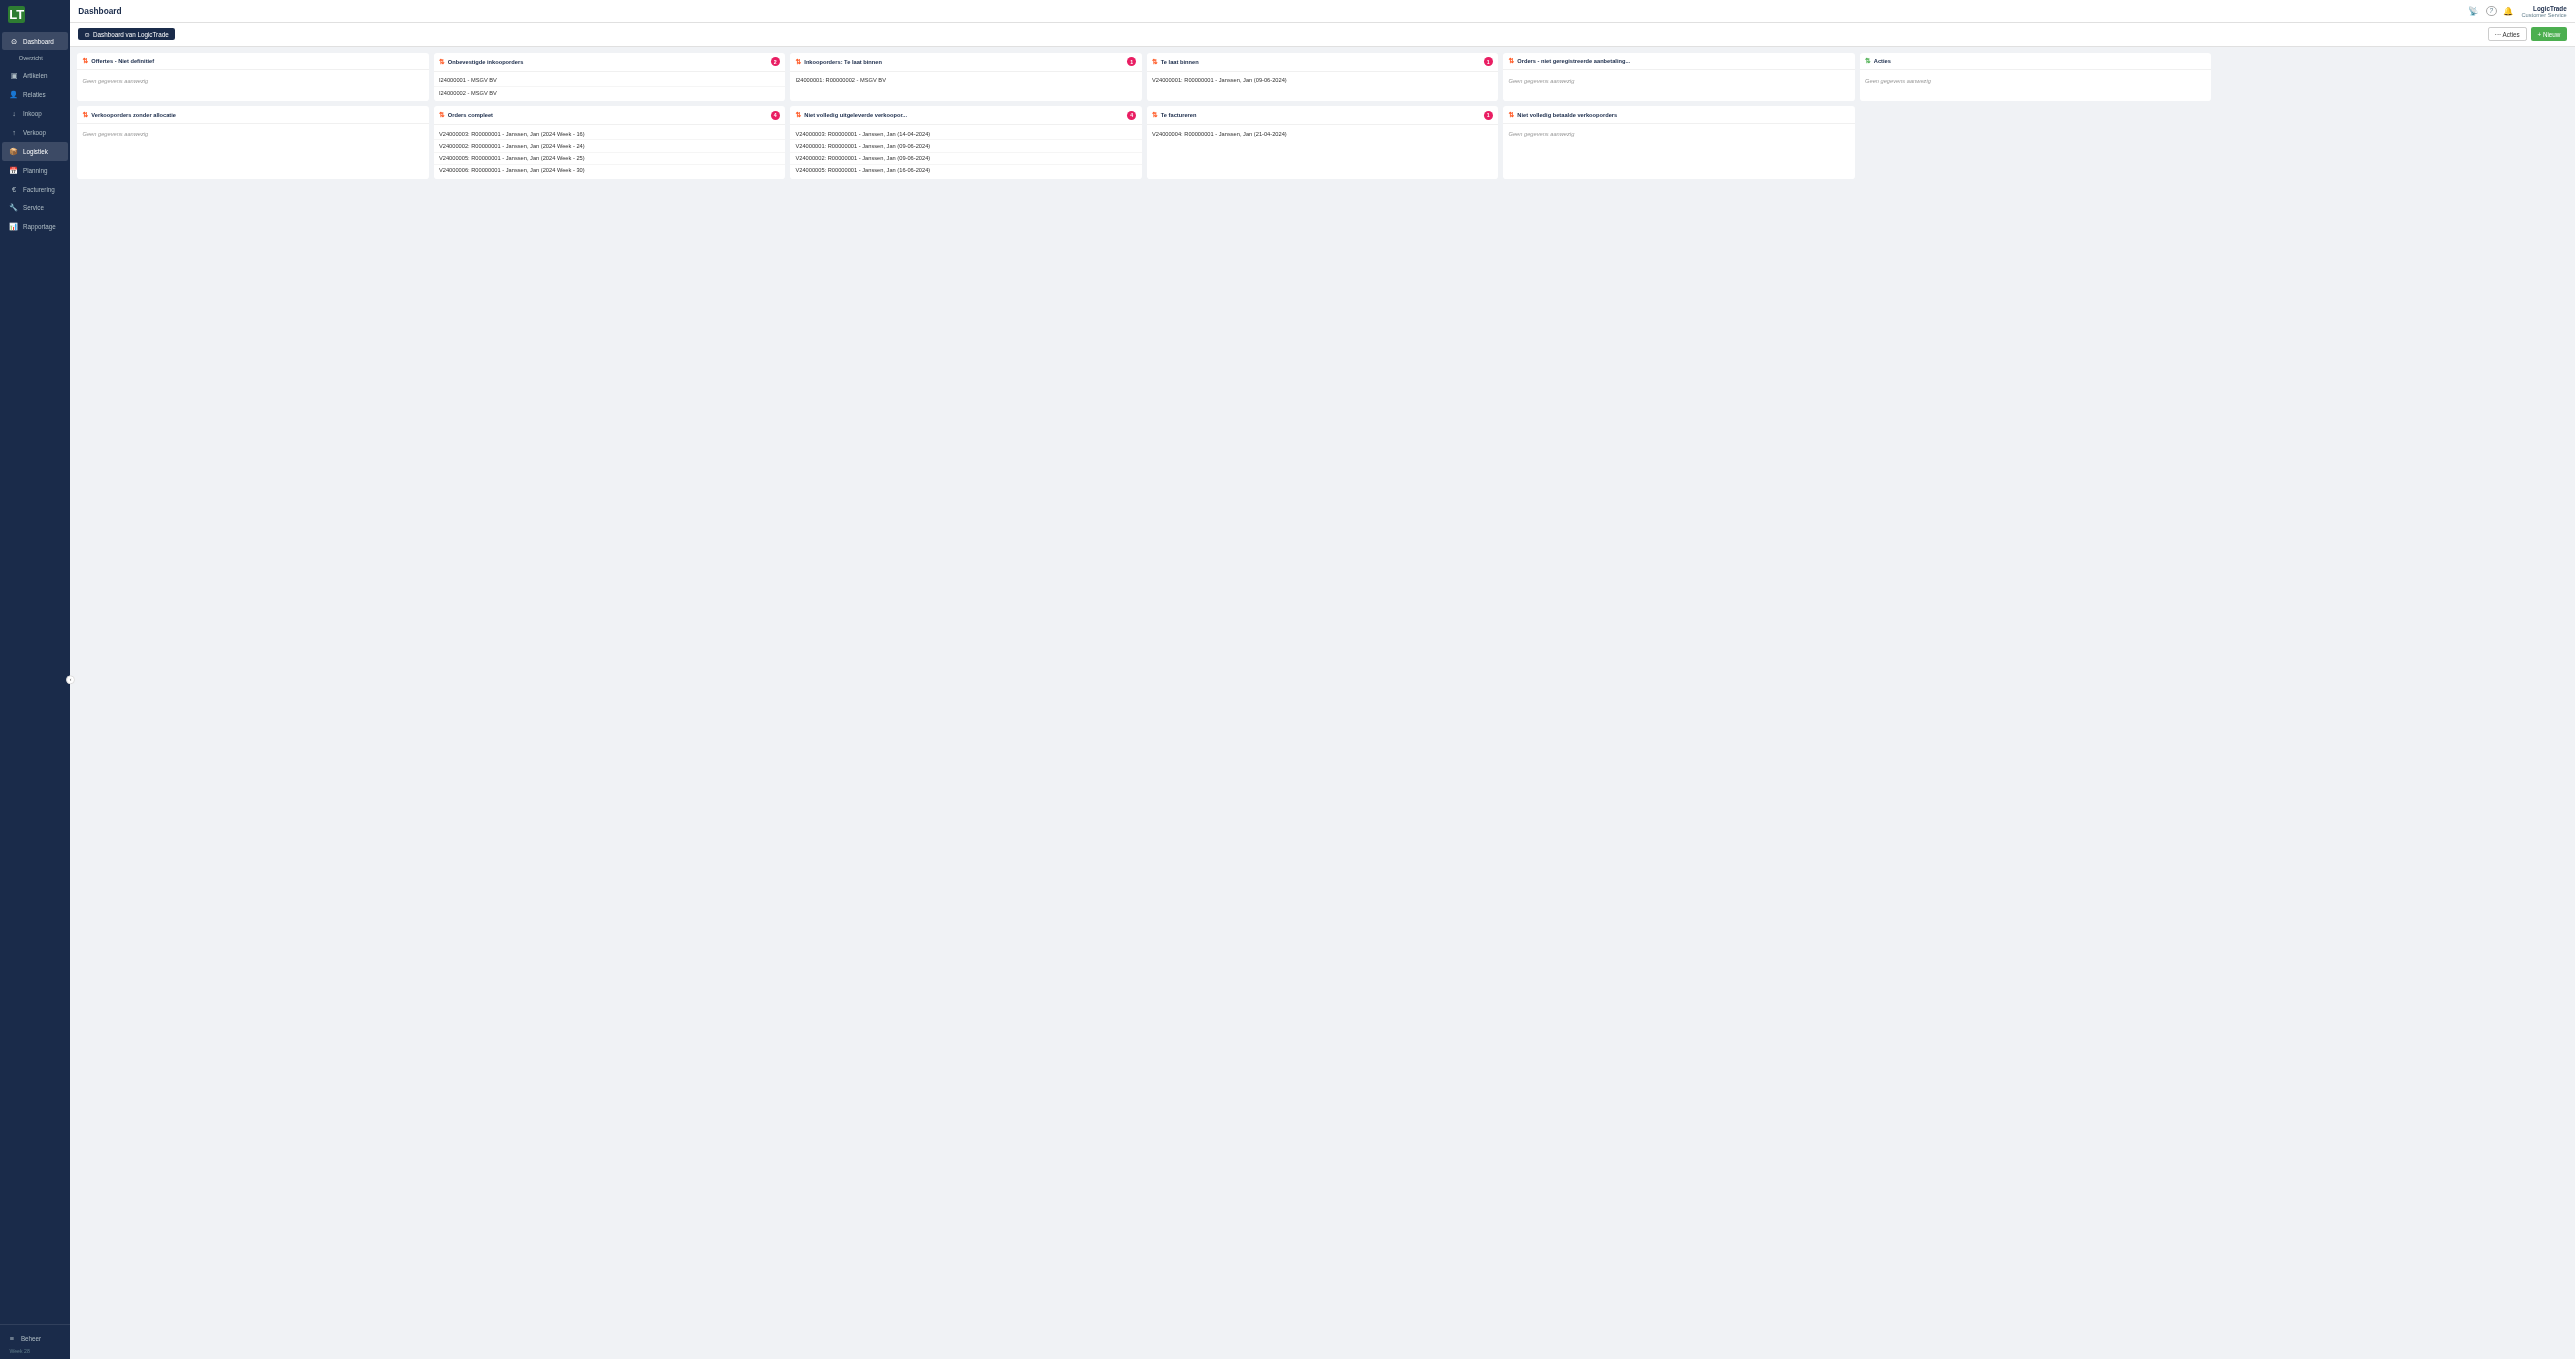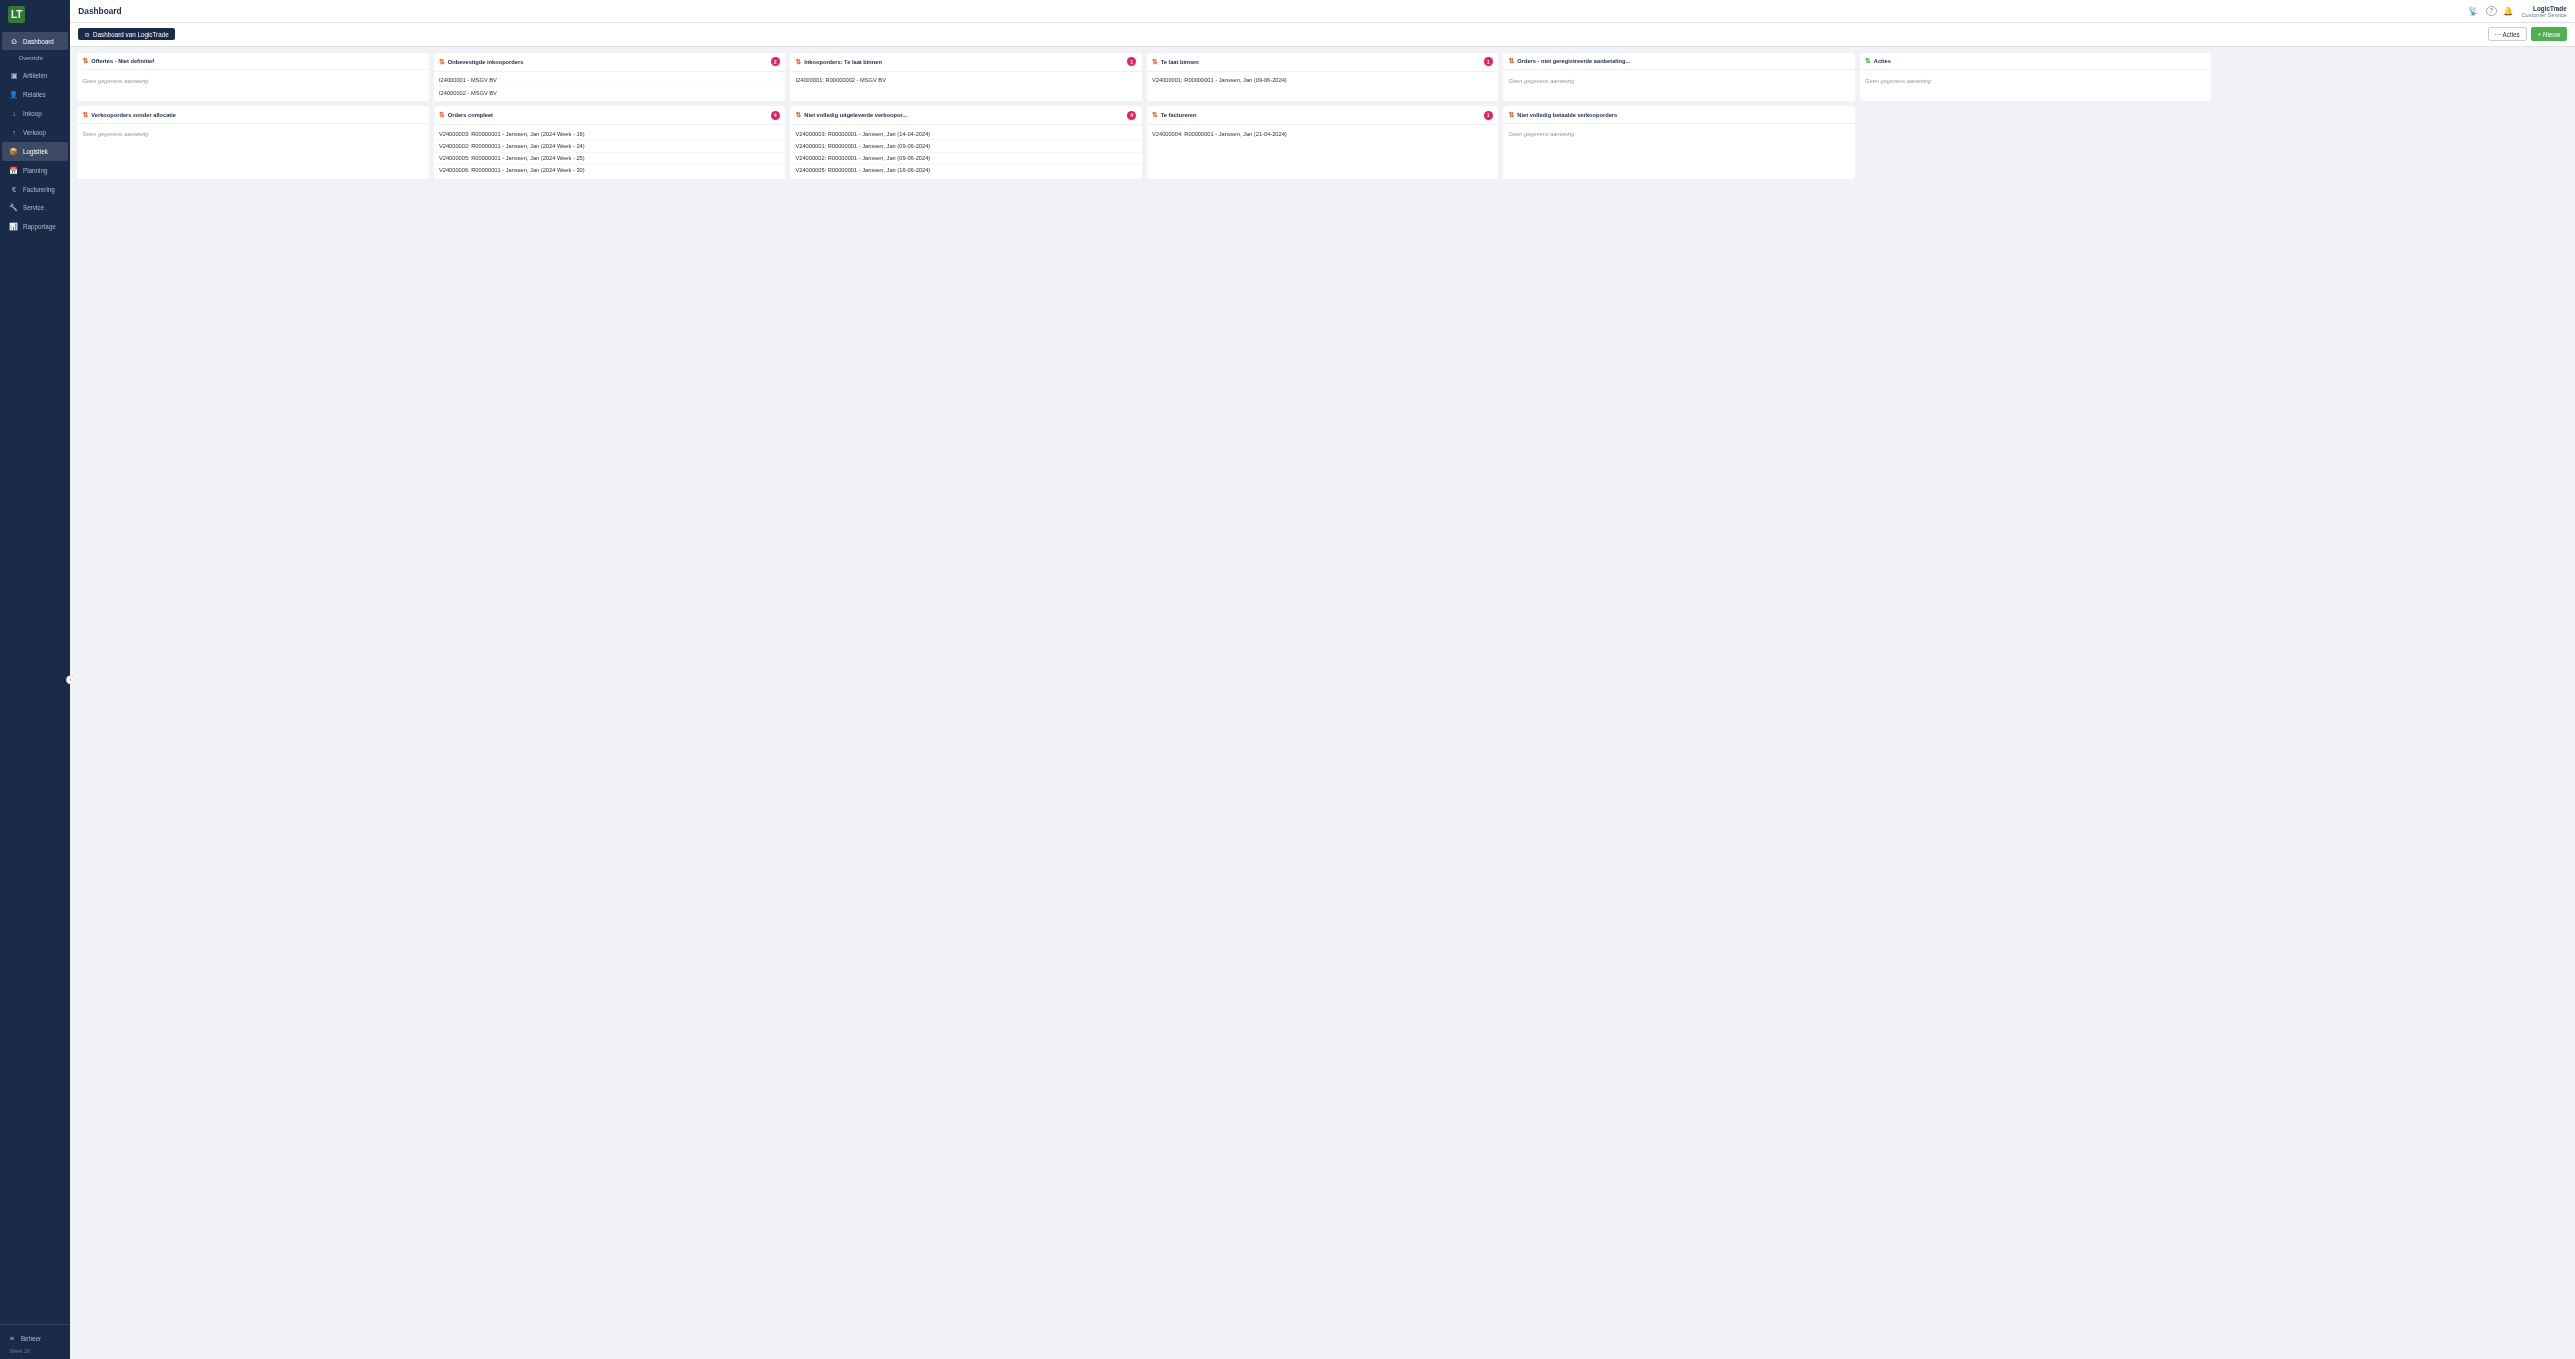--- a/index.html
+++ b/index.html
@@ -20,21 +20,21 @@
       padding: 6.3px 8.3px;
       display: flex;
       align-items: center;
       gap: 4.2px;
     }
     .logo-box {
       width: 16.7px; height: 16.7px;
       background: #2e7d32;
       border-radius: 2.1px;
       display: flex; align-items: center; justify-content: center;
-      font-weight: bold; font-size: 10px; color: #fff;
+      font-weight: bold; font-size: 13px; color: #fff;
     }
     .sidebar-nav { flex: 1; overflow-y: auto; padding: 2.1px 0; }
     .sidebar-item {
       display: flex; align-items: center; gap: 4.2px;
       padding: 4.7px 7.3px;
       cursor: pointer;
       color: #b0bec5;
       font-size: 6.3px;
       border-radius: 2.1px;
       margin: 0.5px 2.1px;

